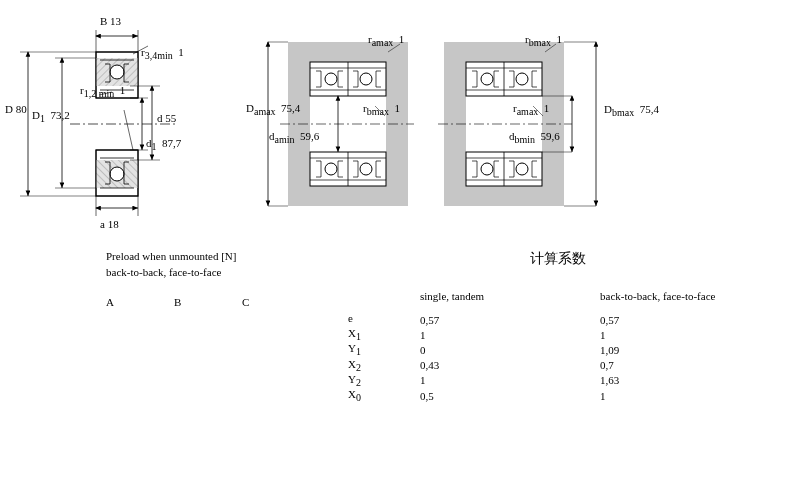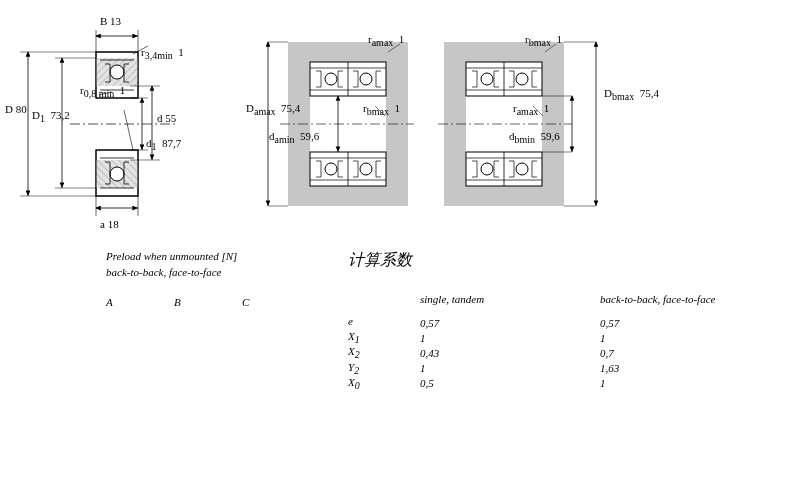--- a/index.html
+++ b/index.html
@@ -8,21 +8,21 @@
     background:#ffffff;
     font-family:"Liberation Serif", serif;
     color:#000;
     position:relative;
     overflow:hidden;
   }
   .stage{position:absolute;left:0;top:0;width:800px;height:500px;}
   .lbl{position:absolute;font-size:11px;line-height:11px;white-space:nowrap;}
   .sub{font-size:10px;vertical-align:sub;}
   svg{position:absolute;left:0;top:0;}
-  .tbl{position:absolute;font-size:11px;font-style:italic;}
+  .tbl{position:absolute;font-size:11px;}
   table{border-collapse:collapse;}
   td{padding:0;font-size:11px;white-space:nowrap;font-family:"Liberation Serif", serif;}
 </style>
 </head>
 <body>
 
 <div class="stage">
 
   <svg width="800" height="500">
     <defs>
@@ -174,41 +174,41 @@
       <line x1="533" y1="106" x2="543" y2="116" stroke="#000" stroke-width="0.5"></line>
     </g>
   </svg>
 
   <div class="lbl" style="left:100px;top:16px;"><span>B  13</span></div>
 
   <div class="lbl" style="left:141px;top:47px;"><span>r</span><span class="sub">3,4min</span>&nbsp;&nbsp;<span>1</span></div>
 
   <div class="lbl" style="left:5px;top:104px;"><span>D  80</span></div>
 
-  <div class="lbl" style="left:80px;top:85px;"><span>r</span><span class="sub">0,8 min</span>&nbsp;&nbsp;<span>1</span></div>
+  <div class="lbl" style="left:80px;top:85px;"><span>r</span><span class="sub">1,2 min</span>&nbsp;&nbsp;<span>1</span></div>
 
   <div class="lbl" style="left:32px;top:110px;"><span>D</span><span class="sub">1</span>&nbsp;&nbsp;<span>73,2</span></div>
 
   <div class="lbl" style="left:157px;top:113px;"><span>d  55</span></div>
 
   <div class="lbl" style="left:146px;top:138px;"><span>d</span><span class="sub">1</span>&nbsp;&nbsp;<span>87,7</span></div>
 
   <div class="lbl" style="left:100px;top:219px;"><span>a  18</span></div>
 
   <div class="lbl" style="left:368px;top:34px;"><span>r</span><span class="sub">amax</span>&nbsp;&nbsp;<span>1</span></div>
 
   <div class="lbl" style="left:525px;top:34px;"><span>r</span><span class="sub">bmax</span>&nbsp;&nbsp;<span>1</span></div>
 
   <div class="lbl" style="left:246px;top:103px;text-align:right;"><span>D</span><span class="sub">amax</span>&nbsp;&nbsp;<span>75,4</span></div>
 
   <div class="lbl" style="left:363px;top:103px;"><span>r</span><span class="sub">bmax</span>&nbsp;&nbsp;<span>1</span></div>
 
   <div class="lbl" style="left:513px;top:103px;"><span>r</span><span class="sub">amax</span>&nbsp;&nbsp;<span>1</span></div>
 
-  <div class="lbl" style="left:604px;top:88px;"><span>D</span><span class="sub">bmax</span>&nbsp;&nbsp;<span>75,4</span></div>
+  <div class="lbl" style="left:604px;top:104px;"><span>D</span><span class="sub">bmax</span>&nbsp;&nbsp;<span>75,4</span></div>
 
   <div class="lbl" style="left:269px;top:131px;"><span>d</span><span class="sub">amin</span>&nbsp;&nbsp;<span>59,6</span></div>
 
   <div class="lbl" style="left:509px;top:131px;"><span>d</span><span class="sub">bmin</span>&nbsp;&nbsp;<span>59,6</span></div>
 
   <div class="tbl" style="left:106px;top:250px;width:230px;">
     <div style="margin-bottom:4px;">Preload when unmounted [N]</div>
     <div style="margin-bottom:18px;">back-to-back, face-to-face</div>
     <table>
       <tbody>
@@ -220,21 +220,21 @@
       <tr>
             <td style="height:18px;"></td>
             <td></td>
             <td></td>
           </tr>
     </tbody>
       </table>
   </div>
 
   <div class="tbl" style="left:348px;top:250px;width:420px;">
-    <div style="margin-bottom:22px;font-family:'DejaVu Sans', sans-serif;font-size:16px;">计算系数</div>
+    <div style="margin-bottom:22px;font-family:'DejaVu Sans', sans-serif;font-size:14px;text-align:center;">计算系数</div>
     <table>
       <tbody>
           <tr>
         <td style="width:72px;"></td>
         <td style="width:180px;">single, tandem</td>
         <td>back-to-back, face-to-face</td>
       </tr>
       <tr>
             <td style="height:10px;"></td>
             <td></td>
@@ -245,20 +245,25 @@
         <td><span>e</span><span class="sub"></span></td>
         <td>0,57</td>
         <td>0,57</td>
       </tr>
       <tr>
         <td><span>X</span><span class="sub">1</span></td>
         <td>1</td>
         <td>1</td>
       </tr>
       <tr>
+        <td><span>Y</span><span class="sub">1</span></td>
+        <td>0</td>
+        <td>1,09</td>
+      </tr>
+      <tr>
         <td><span>X</span><span class="sub">2</span></td>
         <td>0,43</td>
         <td>0,7</td>
       </tr>
       <tr>
         <td><span>Y</span><span class="sub">2</span></td>
         <td>1</td>
         <td>1,63</td>
       </tr>
       <tr>

